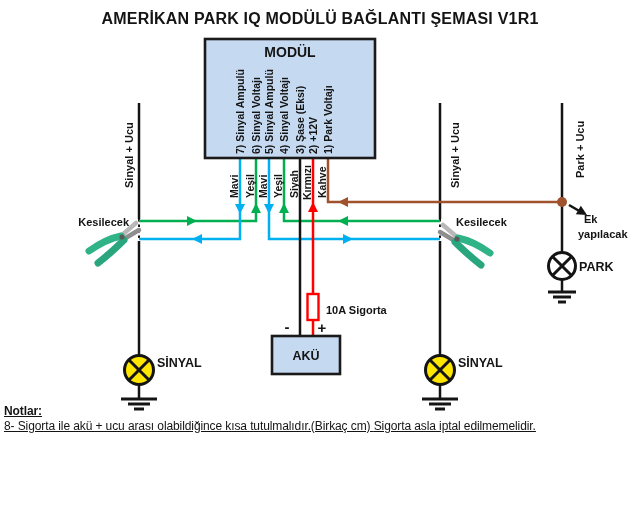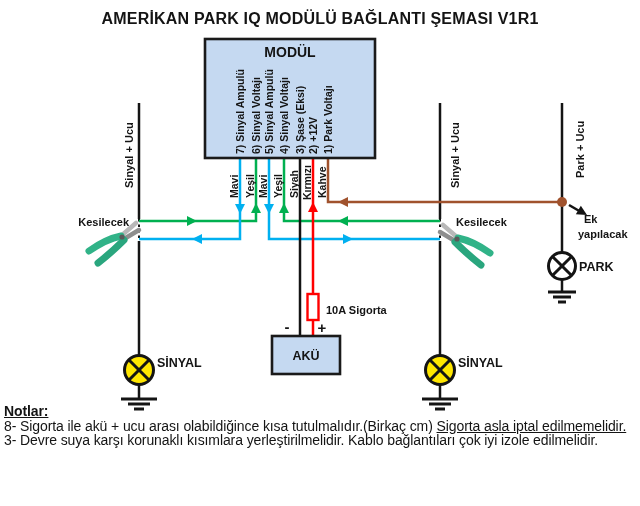--- a/index.html
+++ b/index.html
@@ -17,21 +17,21 @@
   .wire-label{font-size:10.5px;font-weight:bold;}
   .side-label{font-size:11px;font-weight:bold;}
   .cut-label{font-size:11px;font-weight:bold;}
   .lamp-label{font-size:12.5px;font-weight:bold;}
   .battery-label{font-size:12.5px;font-weight:bold;}
   .sign-label{font-size:15px;font-weight:bold;}
   .fuse-label{font-size:11px;font-weight:bold;}
   .splice-label{font-size:11px;font-weight:bold;}
   .notes{
     position:absolute;left:4px;top:404px;width:630px;
-    font-size:14px;line-height:14.5px;letter-spacing:-0.1px;
+    font-size:12px;line-height:14.5px;letter-spacing:-0.1px;text-decoration:underline;
   }
   .notes .heading{font-weight:bold;text-decoration:underline;}
   .notes .u{text-decoration:underline;}
 </style>
 </head>
 <body>
 
 
 
 <div class="page-title">AMERİKAN PARK IQ MODÜLÜ BAĞLANTI ŞEMASI V1R1</div>
@@ -159,17 +159,16 @@
     <text class="sign-label" x="287" y="332" text-anchor="middle">-</text>
     <text class="sign-label" x="322" y="333" text-anchor="middle" fill="#ff0000">+</text>
   </g>
 
 </svg>
 
 
 <div class="notes">
   <div class="heading">Notlar:</div>
   <div><span>8- Sigorta ile akü + ucu arası olabildiğince kısa tutulmalıdır.(Birkaç cm) </span><span class="u">Sigorta asla iptal edilmemelidir.</span></div>
-  <div>3- Devre suya karşı korunaklı kısımlara yerleştirilmelidir. Kablo bağlantıları çok iyi izole edilmelidir.</div>
 </div>
 
 
 
 
 </body></html>

